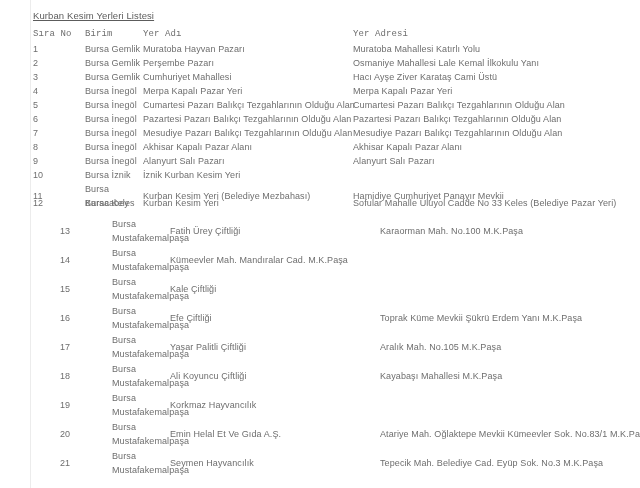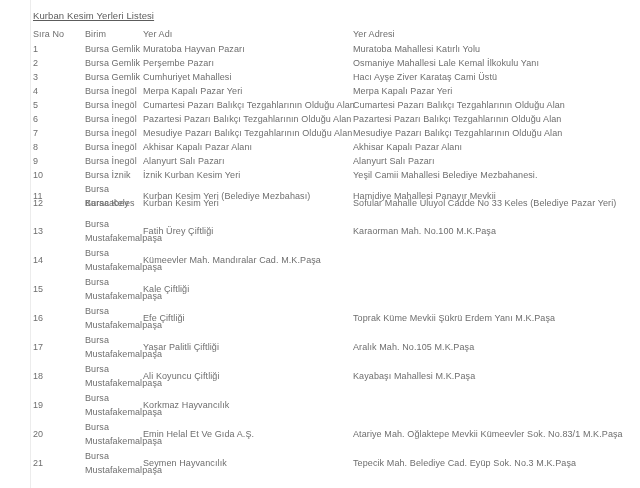--- a/index.html
+++ b/index.html
@@ -21,23 +21,23 @@
     text-decoration: underline;
     margin-bottom: 4px;
     letter-spacing: 0.1px;
   }
   .tbl { width: 600px; color: #6e6e6e; font-size: 9px; }
   .row, .hdr-row {
     display: grid;
     grid-template-columns: 52px 58px 210px 1fr;
     align-items: center;
   }
-  .hdr-row { height: 17px; }
+  .hdr-row { height: 17px; font-family: Liberation Mono, monospace; }
   .row.single { height: 14px; }
-  .row.double { height: 29px; }
+  .row.double { height: 29px; margin-left: 27px; }
   .row.double:first-of-type { margin-top: 0; }
   .gap { height: 6px; }
   .cell {
     white-space: pre-line;       
     line-height: 13.5px;
     overflow: visible;
     letter-spacing: 0.1px;
   }
   .cell.nowrap { white-space: nowrap; }
 </style>
@@ -109,27 +109,26 @@
           <div class="row single">
             <div class="cell nowrap">9</div>
             <div class="cell">Bursa İnegöl</div>
             <div class="cell nowrap">Alanyurt Salı Pazarı</div>
             <div class="cell nowrap">Alanyurt Salı Pazarı</div>
           </div>
           <div class="row single">
             <div class="cell nowrap">10</div>
             <div class="cell">Bursa İznik</div>
             <div class="cell nowrap">İznik Kurban Kesim Yeri</div>
-            <div class="cell nowrap">Yeşil Camii Mahallesi Belediye Mezbahanesi.</div>
           </div>
           <div class="row single">
             <div class="cell nowrap">11</div>
             <div class="cell">Bursa Karacabey</div>
             <div class="cell nowrap">Kurban Kesim Yeri (Belediye Mezbahası)</div>
-            <div class="cell nowrap">Hamidiye Mahallesi Panayır Mevkii</div>
+            <div class="cell nowrap">Hamidiye Cumhuriyet Panayır Mevkii</div>
           </div>
           <div class="row single">
             <div class="cell nowrap">12</div>
             <div class="cell">Bursa Keles</div>
             <div class="cell nowrap">Kurban Kesim Yeri</div>
             <div class="cell nowrap">Sofular Mahalle Uluyol Cadde No 33 Keles (Belediye Pazar Yeri)</div>
           </div>
           <div class="gap"></div>
           <div class="row double">
             <div class="cell nowrap">13</div>

